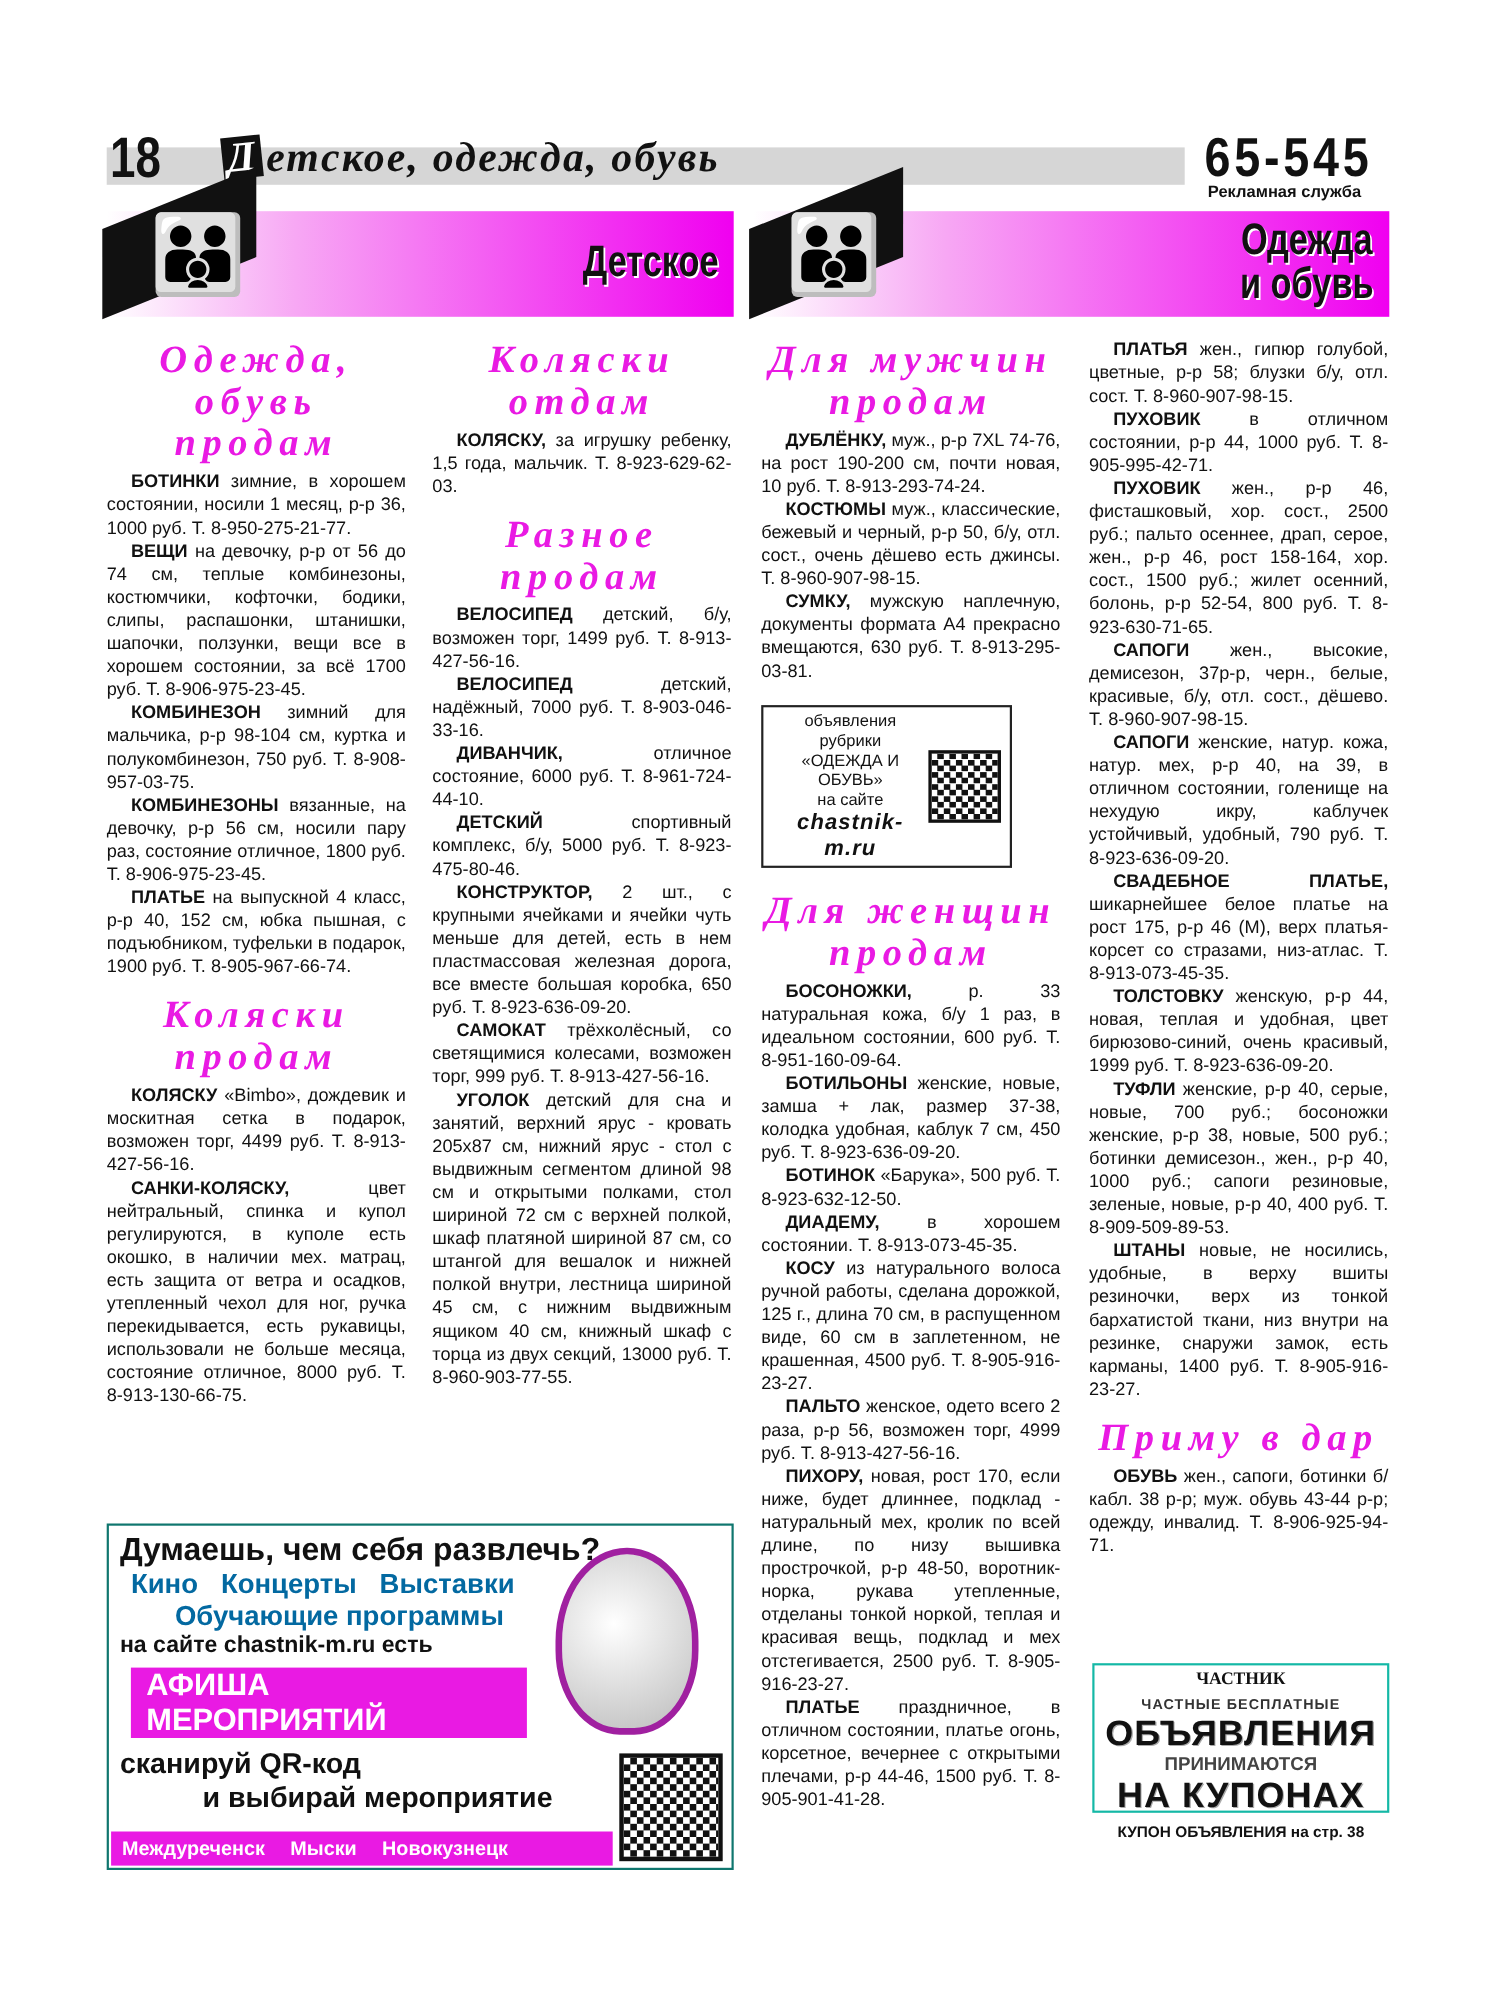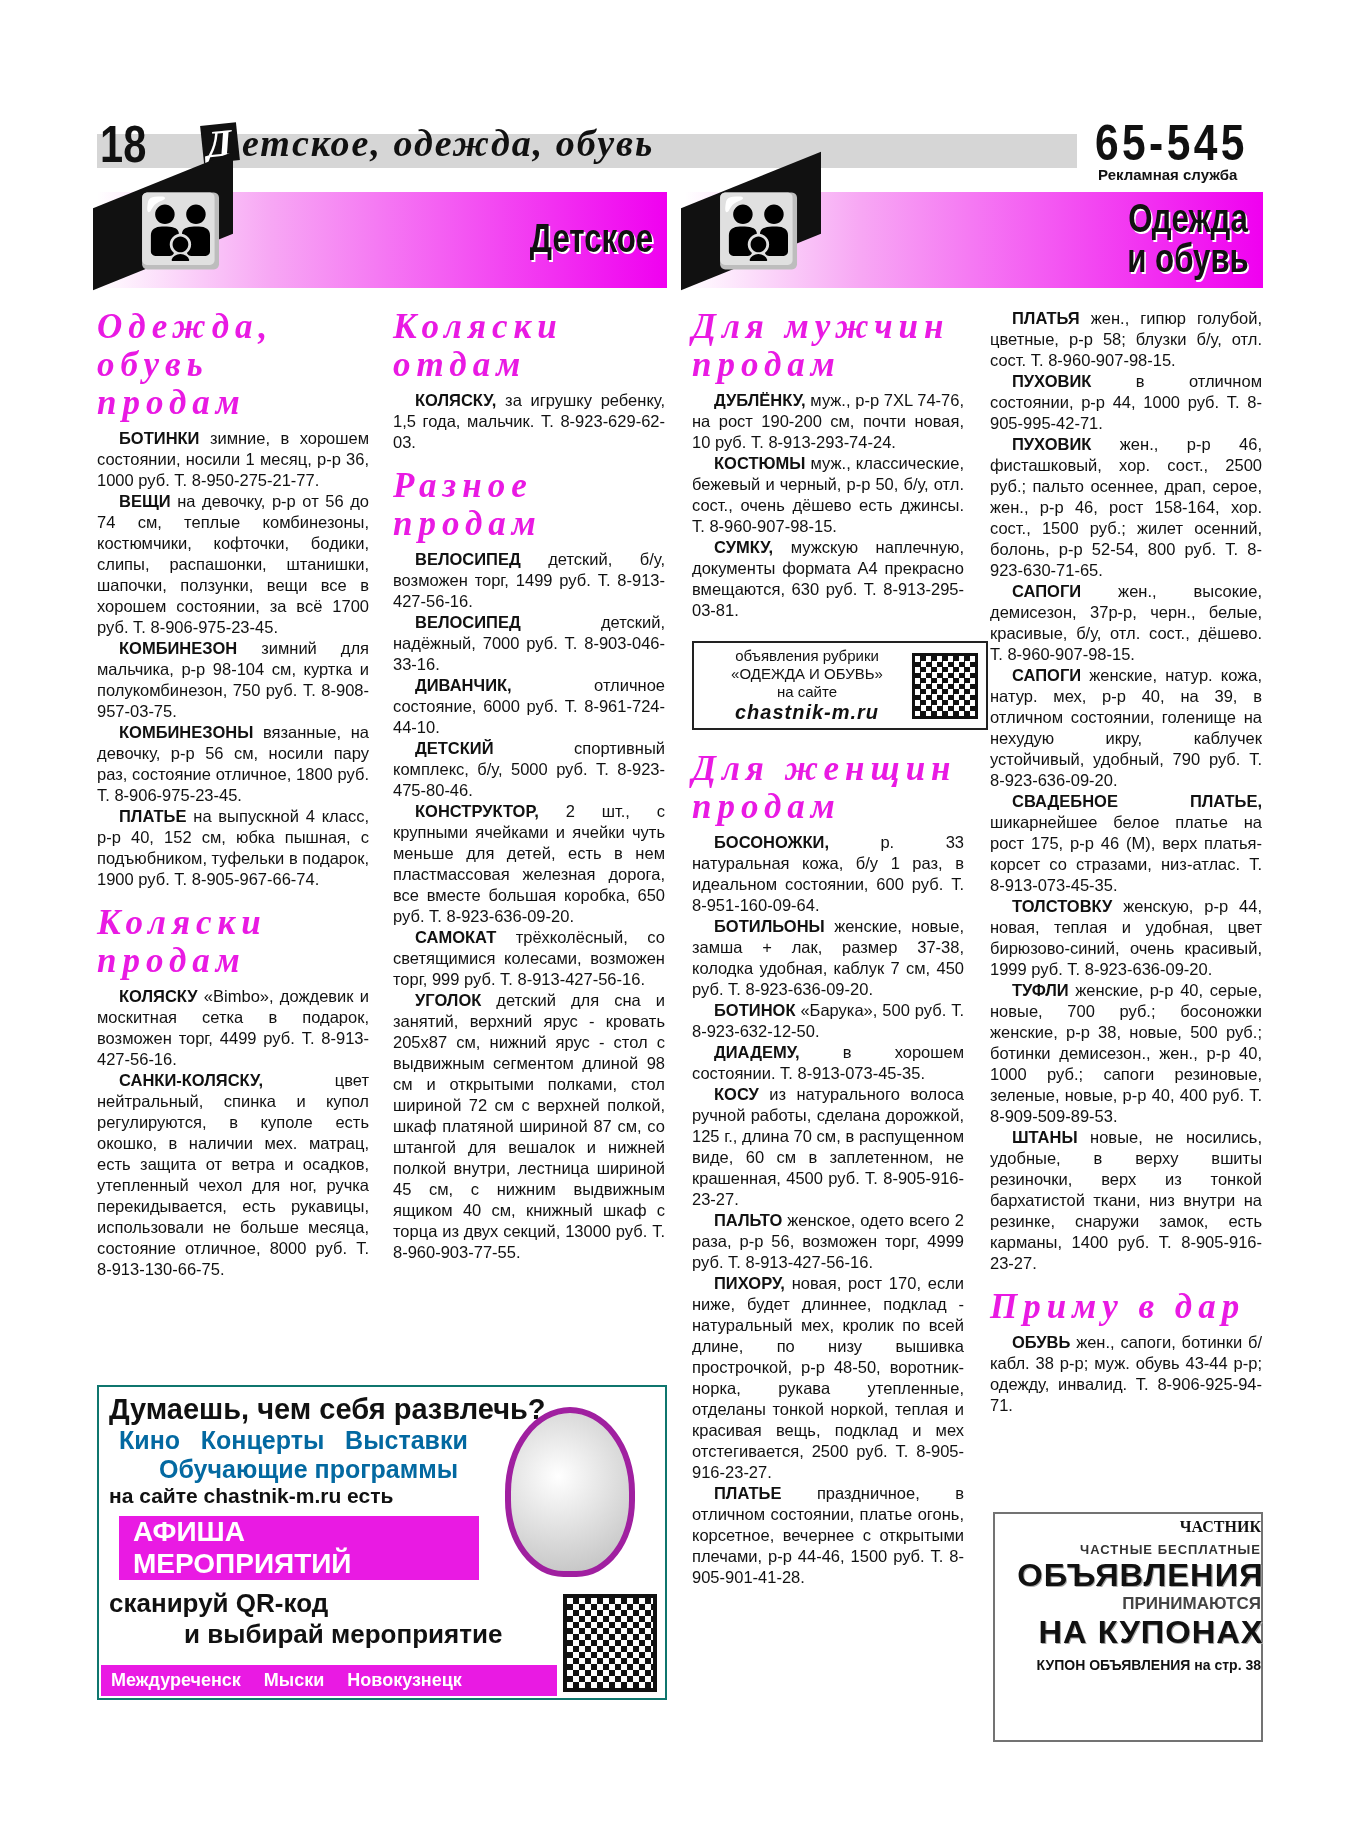--- a/index.html
+++ b/index.html
@@ -8,37 +8,37 @@
 .pgnum{position:absolute;left:100px;top:118px;font:bold 52px/1 "Liberation Sans",sans-serif;transform:scaleX(.8);transform-origin:left}
 .sect{position:absolute;left:202px;top:124px;font:italic bold 38px/1 "Liberation Serif",serif;letter-spacing:2px}
 .sect .cap{display:inline-block;background:#111;color:#fff;padding:0 4px;transform:rotate(-6deg);margin-right:4px}
 .phone{position:absolute;left:1095px;top:118px;font:bold 50px/1 "Liberation Sans",sans-serif;letter-spacing:4px;transform:scaleX(.85);transform-origin:left}
 .rek{position:absolute;left:1098px;top:166px;font:bold 15px "Liberation Sans",sans-serif}
 .band{position:absolute;height:96px;background:linear-gradient(90deg,#fff 0%,#f7a8f4 30%,#f000f0 100%)}
 .band .stripe{position:absolute;left:-4px;top:-12px;width:140px;height:82px;background:#111;transform:skewY(-22deg)}
 .band .ttl{position:absolute;right:14px;font:bold 40px/1 "Liberation Sans",sans-serif;transform:scaleX(.78);transform-origin:right;text-shadow:2px 2px 0 #fff}
 .fig{position:absolute;color:#fff;font-size:70px;line-height:1}
 .col{position:absolute;font-size:16.5px;line-height:21px;text-align:justify}
-.col h2{font:italic bold 35px/38px "Liberation Serif",serif;color:#e91ae3;letter-spacing:6px;margin:6px 0 6px}
+.col h2{font:italic bold 35px/38px "Liberation Serif",serif;color:#e91ae3;text-align:center;letter-spacing:6px;margin:6px 0 6px}
 .col p{text-indent:22px;margin:0}
 .col b{font-weight:bold}
-.qrbox{border:2px solid #222;padding:4px 8px;display:flex;align-items:center;margin:20px 0 20px 0;width:296px}
+.qrbox{border:2px solid #222;padding:4px 8px;display:flex;align-items:center;margin:20px 0 20px 0;width:228px}
 .qrbox .t{flex:1;text-align:center;font-size:15px;line-height:18px}
 .qrbox .url{font:italic bold 20px "Liberation Sans",sans-serif;letter-spacing:1px}
 .qr{width:66px;height:66px;background:repeating-conic-gradient(#111 0 25%,#fff 0 50%) 0 0/11px 11px;border:3px solid #111;position:relative}
 .ad1{position:absolute;left:97px;top:1385px;width:570px;height:315px;border:2px solid #0f766e;padding:6px 10px}
 .ad1 .q{font:bold 29px "Liberation Sans",sans-serif}
 .ad1 .pk{color:#0369a1;font:bold 25px "Liberation Sans",sans-serif}
 .ad1 .b{font:bold 21px "Liberation Sans",sans-serif}
 .ad1 .afisha{background:#e91ae3;color:#fff;font:bold 28px "Liberation Sans",sans-serif;padding:0 14px;margin:8px 0 8px 10px;width:360px}
 .ad1 .scan{font:bold 26px "Liberation Sans",sans-serif}
 .ad1 .cities{position:absolute;left:2px;bottom:2px;width:456px;background:#e91ae3;color:#fff;font:bold 18px "Liberation Sans",sans-serif;padding:5px 10px;word-spacing:18px}
 .mask{position:absolute;right:30px;top:20px;width:130px;height:170px;border-radius:50% 50% 45% 45%;background:radial-gradient(circle at 40% 40%,#fff,#bbb);border:6px solid #a020a0}
 .ad1 .qr2{position:absolute;right:8px;bottom:6px;width:94px;height:98px;background:repeating-conic-gradient(#111 0 25%,#fff 0 50%) 0 0/12px 12px;border:4px solid #111}
-.ad2{position:absolute;left:993px;top:1512px;width:270px;height:230px;border:2px solid #737373;text-align:right;background:#fff}
+.ad2{position:absolute;left:993px;top:1512px;width:270px;height:136px;border:2px solid #14b8a6;text-align:center;background:#fff}
 .ad2 .logo{font:bold 16px "Liberation Serif",serif;margin-top:4px}
 .ad2 .s{font:bold 13px "Liberation Sans",sans-serif;color:#333;letter-spacing:1px;margin-top:6px}
 .ad2 .big{font:bold 32px "Liberation Sans",sans-serif;color:#111;text-shadow:1px 1px 0 #aaa;letter-spacing:1px;transform:scaleX(1.02)}
 .ad2 .m{font:bold 17px "Liberation Sans",sans-serif;color:#444}
 .ad2 .f{font:bold 14px "Liberation Sans",sans-serif;margin-top:6px}
 </style>
 </head>
 <body>
 
 <div class="hdr"></div>

